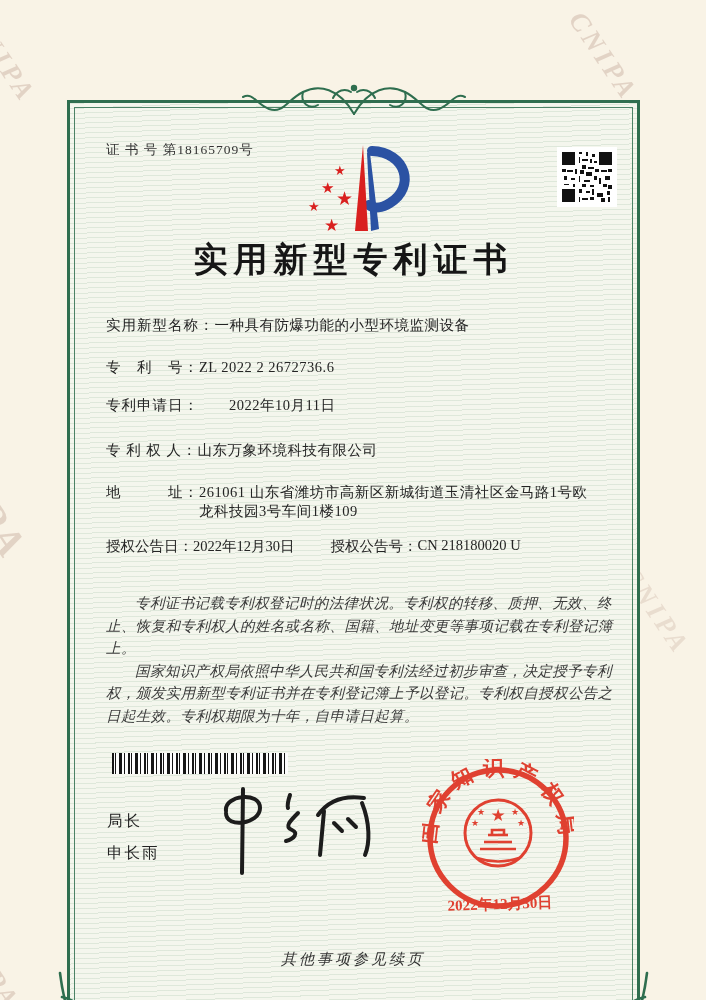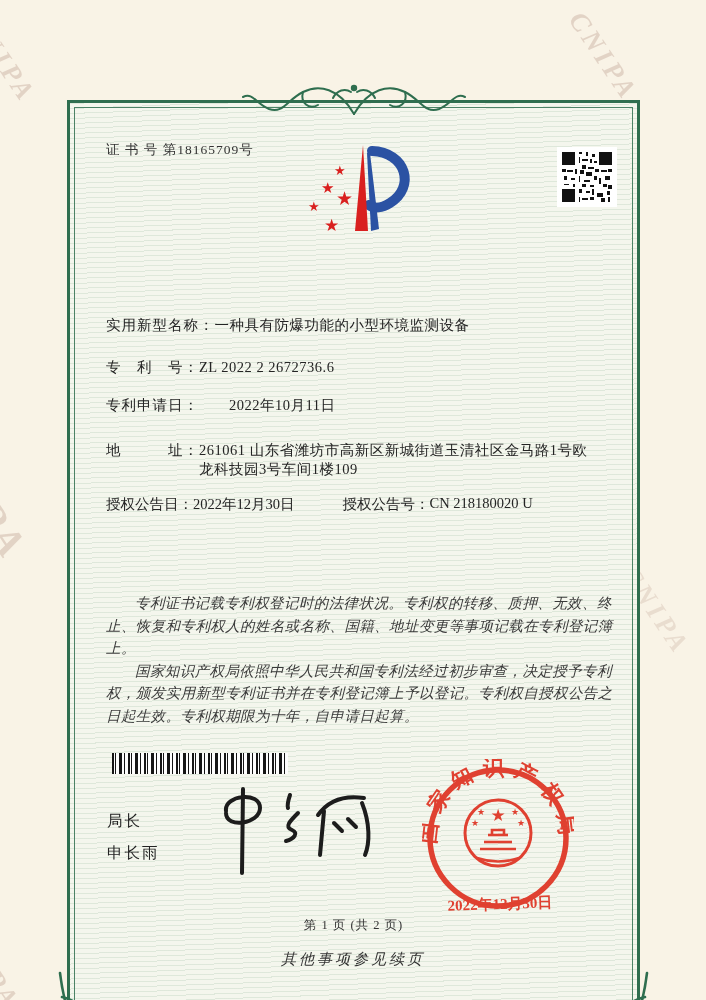--- a/index.html
+++ b/index.html
@@ -40,21 +40,21 @@
   .title{
     position:absolute;left:0;top:134px;width:100%;text-align:center;
     font-size:34px;font-weight:700;letter-spacing:6px;color:#161616;
   }
   
   .fields{position:absolute;left:36px;top:213px;width:508px;font-size:14.5px;color:#242424;}
   .frow{display:flex;align-items:flex-start;margin-bottom:23px;line-height:19px;}
   .frow .lab{white-space:nowrap;letter-spacing:1px;}
   .frow .val{max-width:398px;letter-spacing:.5px;}
   .frow-addr{margin-bottom:16px;}
-  .grant-row{display:flex;gap:48px;}
+  .grant-row{display:flex;gap:36px;}
   .grant-pair{display:flex;white-space:nowrap;}
   
   .paras{
     position:absolute;left:36px;top:489px;width:508px;
     font-size:14.5px;line-height:22.5px;color:#3a3a3a;font-style:italic;letter-spacing:.4px;
   }
   .paras p{margin:0;text-indent:2em;}
   
   .barcode{
     position:absolute;left:42px;top:650px;width:176px;height:21px;
@@ -168,33 +168,38 @@
       <rect x="20" y="23" width="3" height="2"></rect>
         <rect x="25" y="22" width="2" height="2"></rect>
         <rect x="10" y="25" width="1" height="3"></rect>
       <rect x="12" y="26" width="3" height="1"></rect>
         <rect x="16" y="25" width="2" height="2"></rect>
         <rect x="22" y="26" width="2" height="2"></rect>
       <rect x="26" y="25" width="1" height="3"></rect>
     </g>
   </svg>
 
+  <div class="title">实用新型专利证书</div>
 
   <div class="fields">
     <div class="frow">
       <span class="lab">实用新型名称：</span>
       <span class="val">一种具有防爆功能的小型环境监测设备</span>
     </div>
     <div class="frow" style="margin-bottom:19px;">
       <span class="lab">专　利　号：</span>
       <span class="val">ZL 2022 2 2672736.6</span>
     </div>
     <div class="frow" style="margin-bottom:26px;gap:30px;">
       <span class="lab">专利申请日：</span>
       <span class="val">2022年10月11日</span>
+    </div>
+    <div class="frow">
+      <span class="lab">专 利 权 人：</span>
+      <span class="val">山东万象环境科技有限公司</span>
     </div>
     <div class="frow frow-addr">
       <span class="lab">地　　　址：</span>
       <span class="val">261061 山东省潍坊市高新区新城街道玉清社区金马路1号欧龙科技园3号车间1楼109</span>
     </div>
     <div class="grant-row">
       <span class="grant-pair">
         <span class="lab">授权公告日：</span>
         <span>2022年12月30日</span>
       </span>
@@ -252,16 +257,15 @@
           <path d="M62,83 h28"></path>
           <path d="M58,90 h36"></path>
           <path d="M70,76 v-5 h12 v5"></path>
           <path d="M55,99 Q76,106 97,99"></path>
         </g>
       </g>
       <text x="78" y="150" font-size="15" fill="#df3423" font-weight="bold" text-anchor="middle" transform="rotate(-2 76 146)">2022年12月30日</text>
     </g>
   </svg>
 
-  <div class="page-info">第 1 页 (共 2 页)</div>
 </div>
 
 <div class="footer-note">其他事项参见续页</div>
 
 </body></html>

